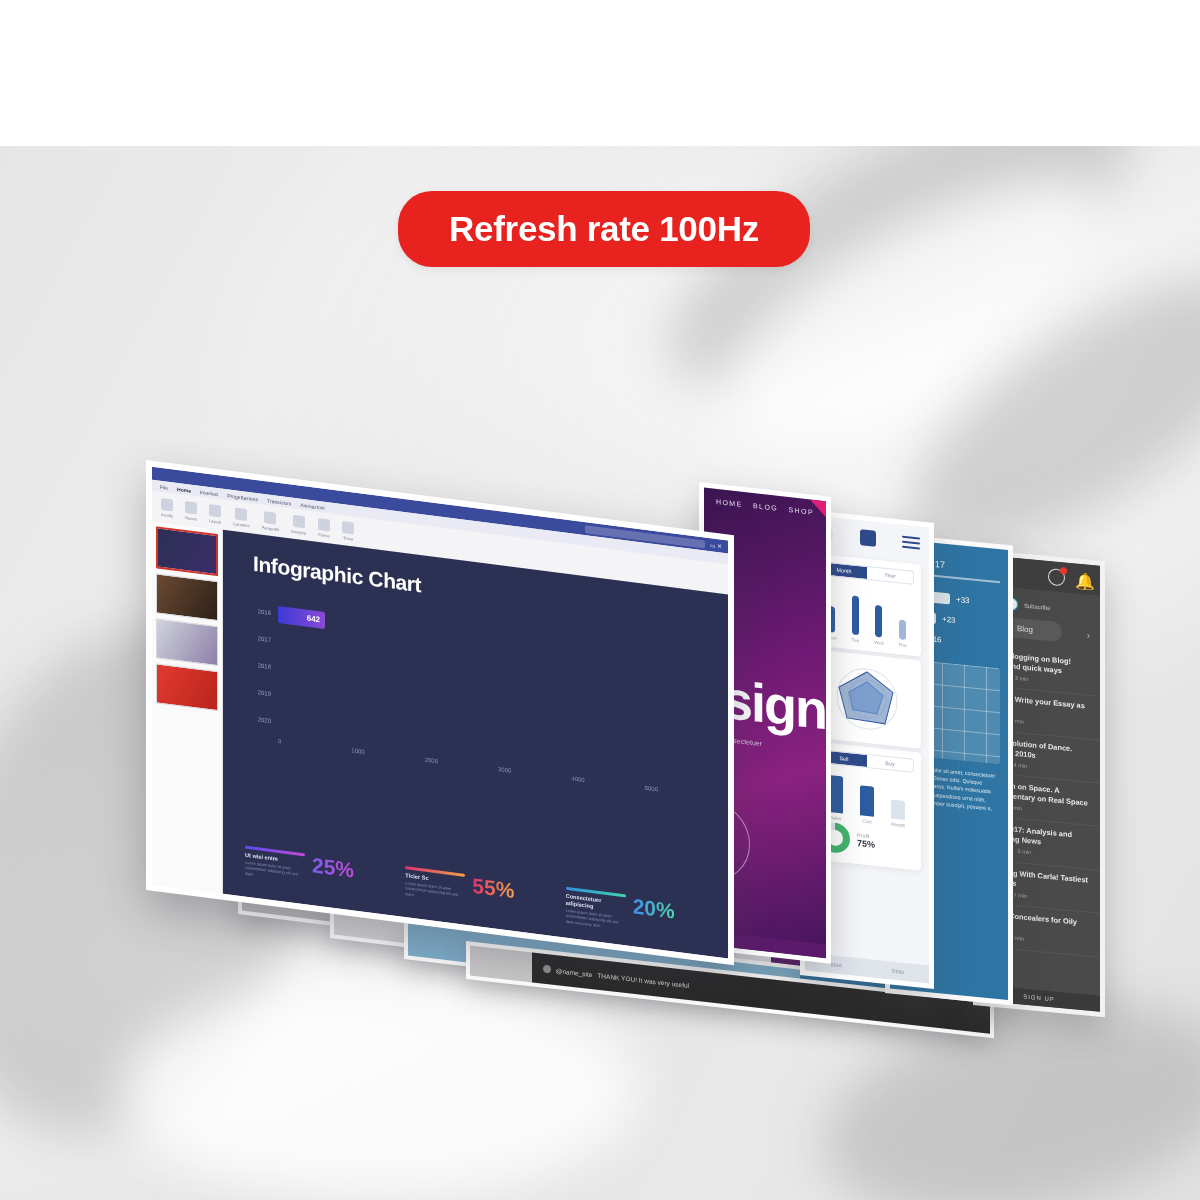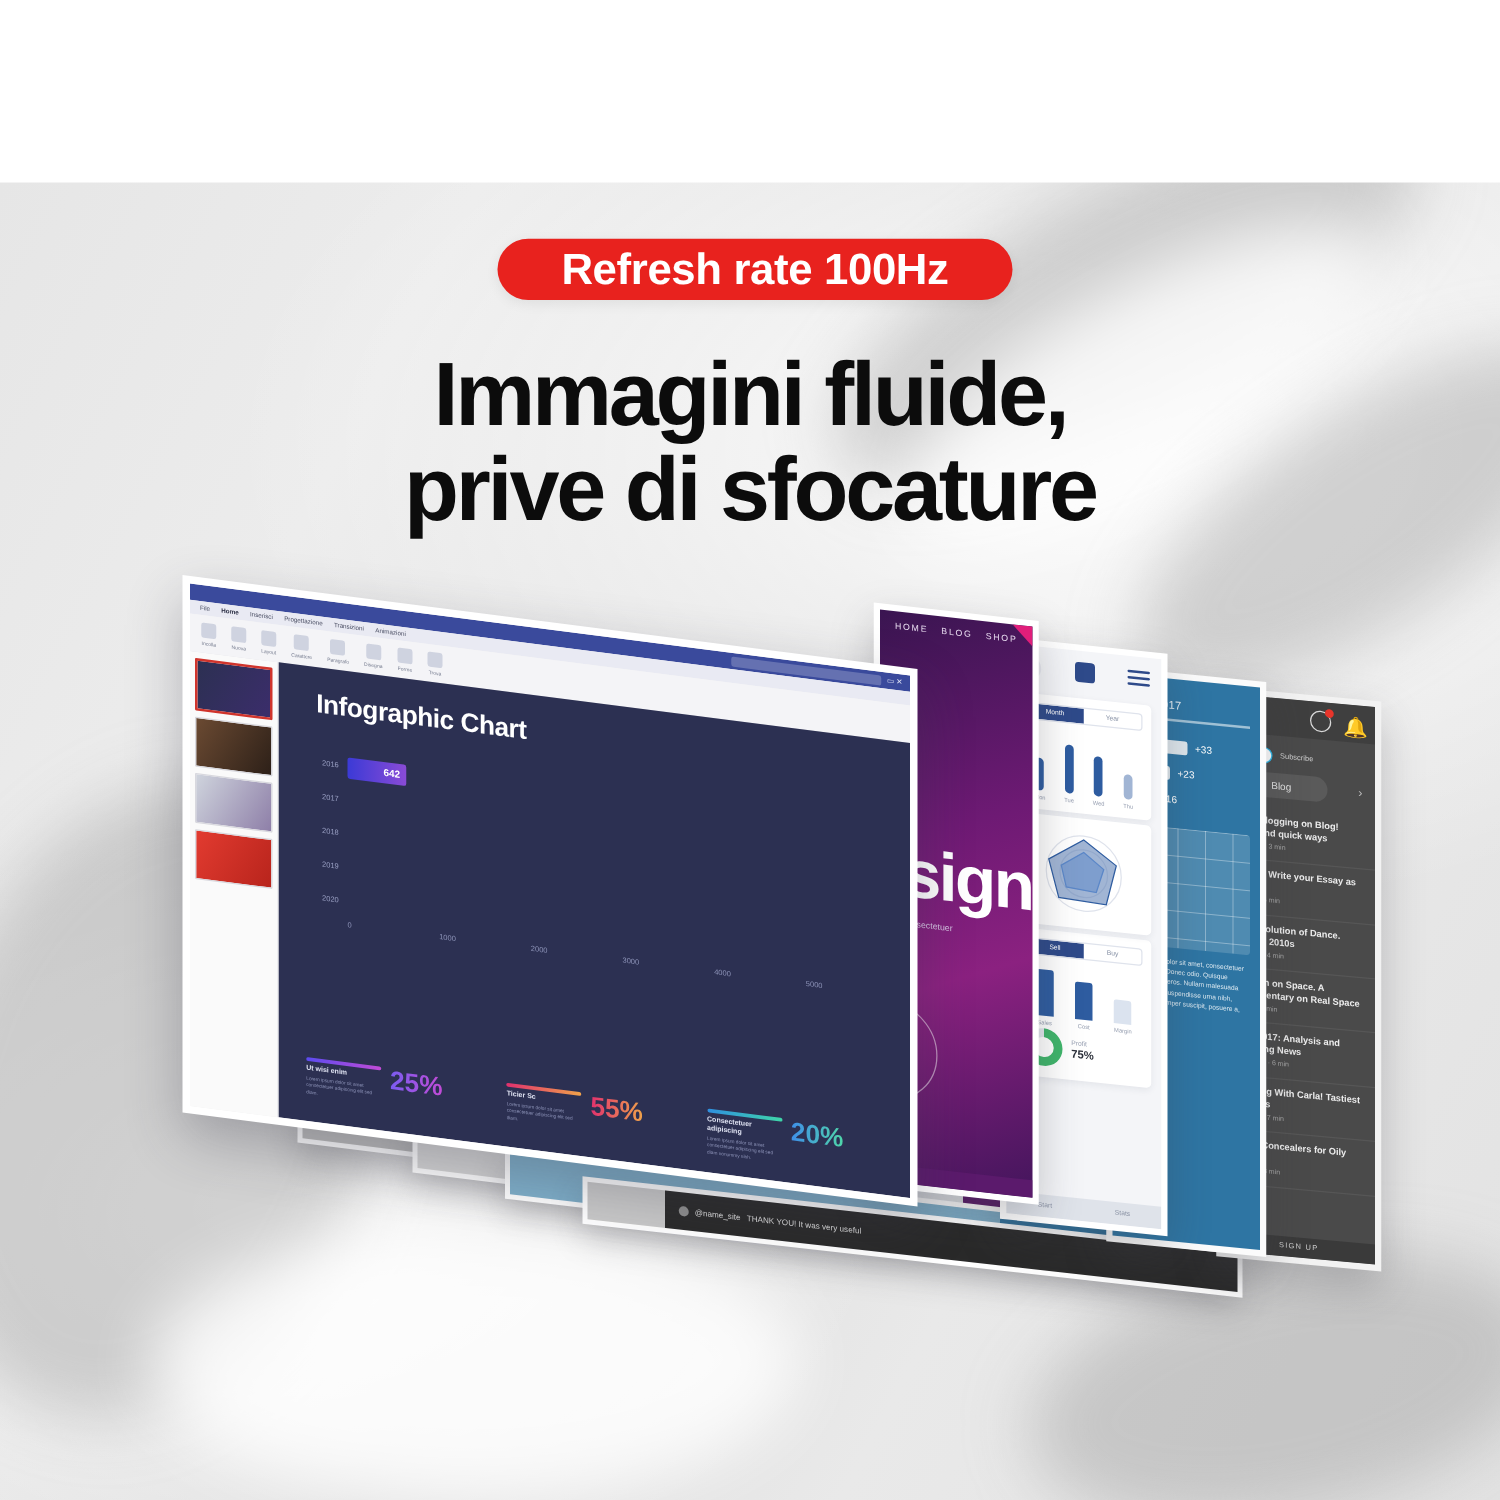--- a/index.html
+++ b/index.html
@@ -18,21 +18,21 @@
       radial-gradient(820px 520px at 18% 78%, rgba(255,255,255,.80) 0%, rgba(255,255,255,0) 60%),
       linear-gradient(118deg,#e6e6e6 0%,#ececec 22%,#dedede 48%,#e9e9e9 70%,#e2e2e2 100%);
   }
   .bg-white-top{position:absolute;left:0;top:0;width:1200px;height:146px;background:#fff;}
   .leaf{position:absolute;border-radius:50%;filter:blur(26px);pointer-events:none;}
   .leaf.dk{background:rgba(150,150,150,.40);}
   .leaf.lt{background:rgba(255,255,255,.80);}
 
   
   .badge{
-    position:absolute;left:398px;top:191px;width:412px;height:49px;
+    position:absolute;left:398px;top:191px;width:412px;height:76px;
     background:#e8221e;border-radius:34px;
     display:flex;align-items:center;justify-content:center;
     color:#fff;font-size:35px;font-weight:700;letter-spacing:-.3px;
     box-shadow:0 3px 10px rgba(0,0,0,.07);
   }
   .headline{
     position:absolute;left:0;top:278px;width:1200px;text-align:center;
     color:#0c0c0c;font-size:72px;font-weight:700;line-height:1.06;
     letter-spacing:-2.6px;white-space:pre-line;
   }
@@ -200,22 +200,20 @@
   <div class="bg-plate"></div>
   <div class="leaf dk" style="left:640px;top:150px;width:520px;height:180px;transform:rotate(-28deg);"></div>
   <div class="leaf lt" style="left:700px;top:230px;width:430px;height:150px;transform:rotate(-30deg);"></div>
   <div class="leaf dk" style="left:880px;top:330px;width:420px;height:170px;transform:rotate(-34deg);"></div>
   <div class="leaf dk" style="left:-60px;top:620px;width:360px;height:520px;transform:rotate(18deg);"></div>
   <div class="leaf lt" style="left:120px;top:980px;width:520px;height:220px;"></div>
   <div class="leaf dk" style="left:820px;top:1010px;width:420px;height:200px;transform:rotate(-12deg);"></div>
   <div class="bg-white-top"></div>
 
   <div class="badge">Refresh rate 100Hz</div>
-  <div class="headline">Immagini fluide,
-prive di sfocature</div>
 
   <div id="stack">
 
     <div class="plate" id="pl1">
         <div class="inner"></div>
       </div>
     <div class="plate" id="pl2">
         <div class="inner">
           <div class="dot"></div>
         </div>

